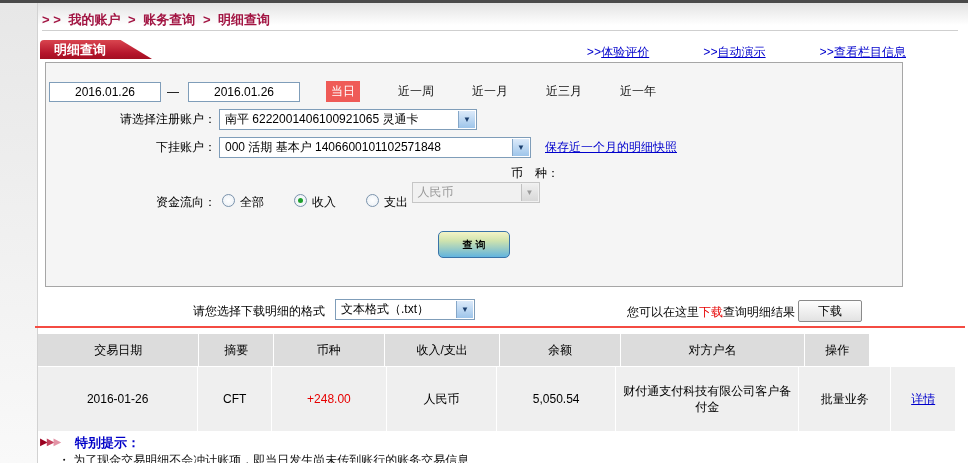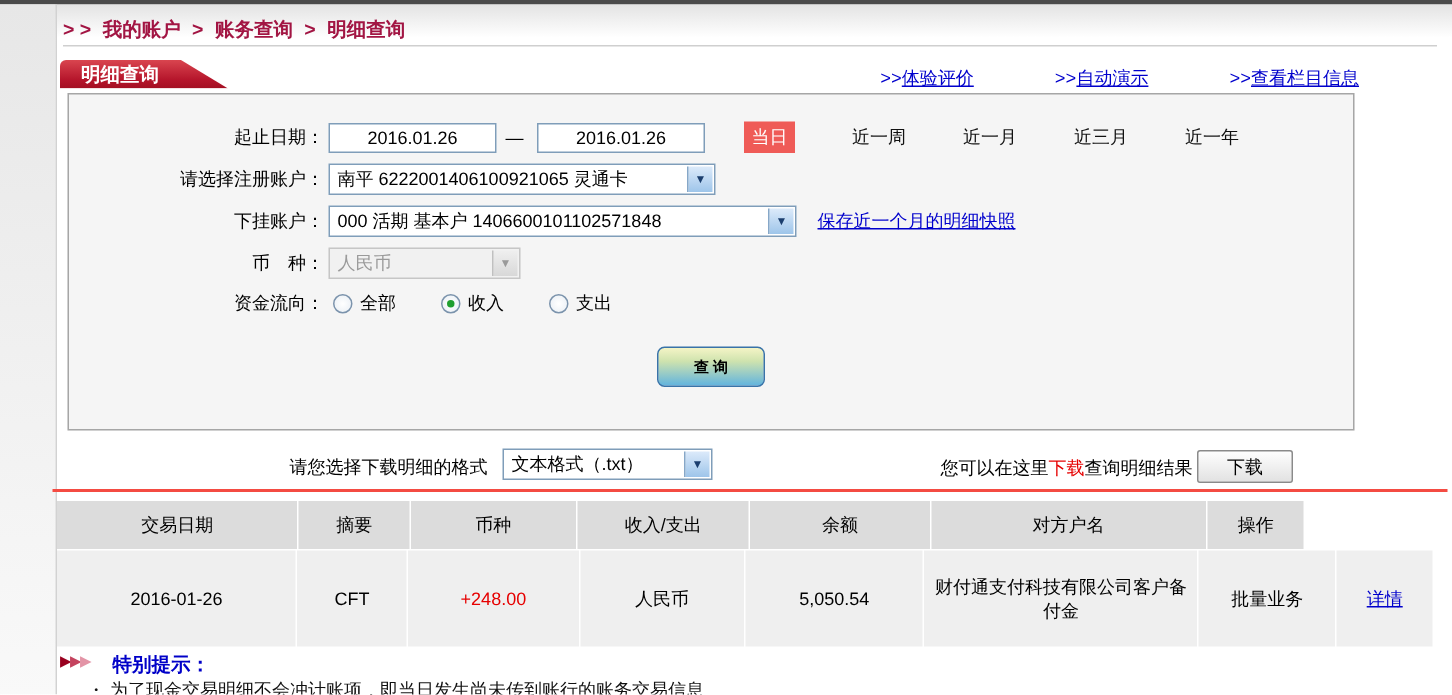--- a/index.html
+++ b/index.html
@@ -50,21 +50,21 @@
     color:#1b3e6e; font-size:8px; display:flex; align-items:center; justify-content:center; }
   .sel.disabled { border-color:#c6c6c6; background:#f1f1f1; color:#9a9a9a; cursor:default; }
   .sel.disabled .arrow-btn { background:linear-gradient(180deg,#efefef,#d8d8d8);
     border-left:1px solid #c0c0c0; color:#9a9a9a; }
   .w-register { width:258px; } .w-sub { width:312px; } .w-currency { width:128px; }
   .w-format { width:140px; }
 
   .snap-link { margin-left:14px; color:#0000CC; text-decoration:underline; cursor:pointer; }
 
   .radio-group { display:flex; align-items:center; }
-  .radio-item { display:flex; align-items:center; margin-right:30px; cursor:pointer; }
+  .radio-item { display:flex; margin-right:30px; cursor:pointer; }
   .radio-circle { width:13px; height:13px; border-radius:50%;
     border:1px solid #7b93ac; background:radial-gradient(#ffffff,#e8eef4);
     margin-right:5px; position:relative; }
   .radio-circle.on::after { content:""; position:absolute; left:3px; top:3px;
     width:5px; height:5px; border-radius:50%; background:#1f9f2f; }
 
   .query-btn { position:absolute; left:392px; top:168px; width:72px; height:27px;
     border:1px solid #3973a8; border-radius:5px;
     background:linear-gradient(180deg,#f4f4c6 0%,#cfe3ae 35%,#62b4de 100%);
     font-weight:bold; font-size:10px; font-family:inherit; cursor:pointer; color:#000; }
@@ -127,21 +127,20 @@
         <span>&gt;&gt;</span><span class="lnk">自动演示</span>
       </span>
       <span class="head-link">
         <span>&gt;&gt;</span><span class="lnk">查看栏目信息</span>
       </span>
     </div>
 
     <div class="form-box">
 
       <div class="frow" style="top:18px;">
-        <span class="flabel">起止日期：</span>
         <input class="date-input" value="2016.01.26" style="">
         <span class="dash">—</span>
         <input class="date-input" value="2016.01.26" style="">
         <span class="badge-today">当日</span>
         <span class="qlink">近一周</span>
         <span class="qlink">近一月</span>
         <span class="qlink">近三月</span>
         <span class="qlink">近一年</span>
       </div>
 
@@ -155,21 +154,21 @@
 
       <div class="frow" style="top:74px;">
         <span class="flabel">下挂账户：</span>
         <div class="sel w-sub">
           <span>000 活期 基本户 1406600101102571848</span>
           <span class="arrow-btn">▼</span>
         </div>
         <span class="snap-link">保存近一个月的明细快照</span>
       </div>
 
-      <div class="frow" style="top:102px;">
+      <div class="frow" style="top:102px;flex-direction:column;">
         <span class="flabel">币　种：</span>
         <div class="sel disabled w-currency">
           <span>人民币</span>
           <span class="arrow-btn">▼</span>
         </div>
       </div>
 
       <div class="frow" style="top:131px;">
         <span class="flabel">资金流向：</span>
         <div class="radio-group" style="margin-left:6px;">

